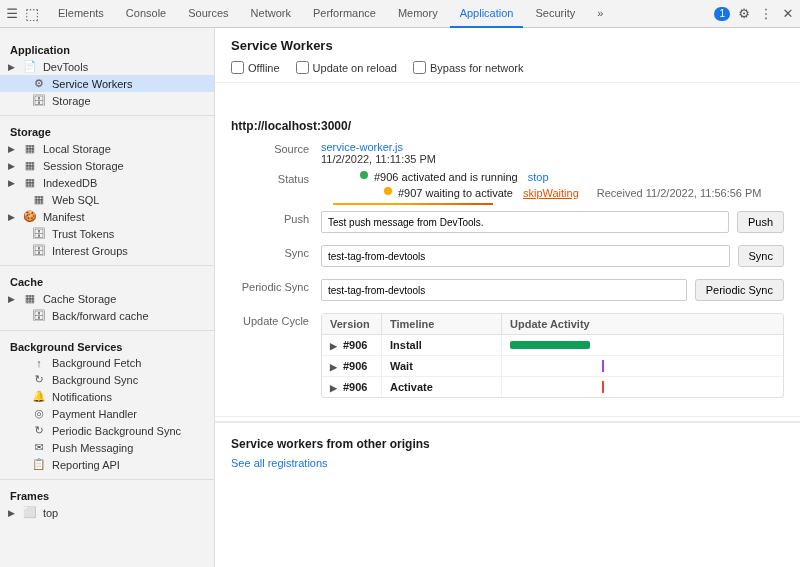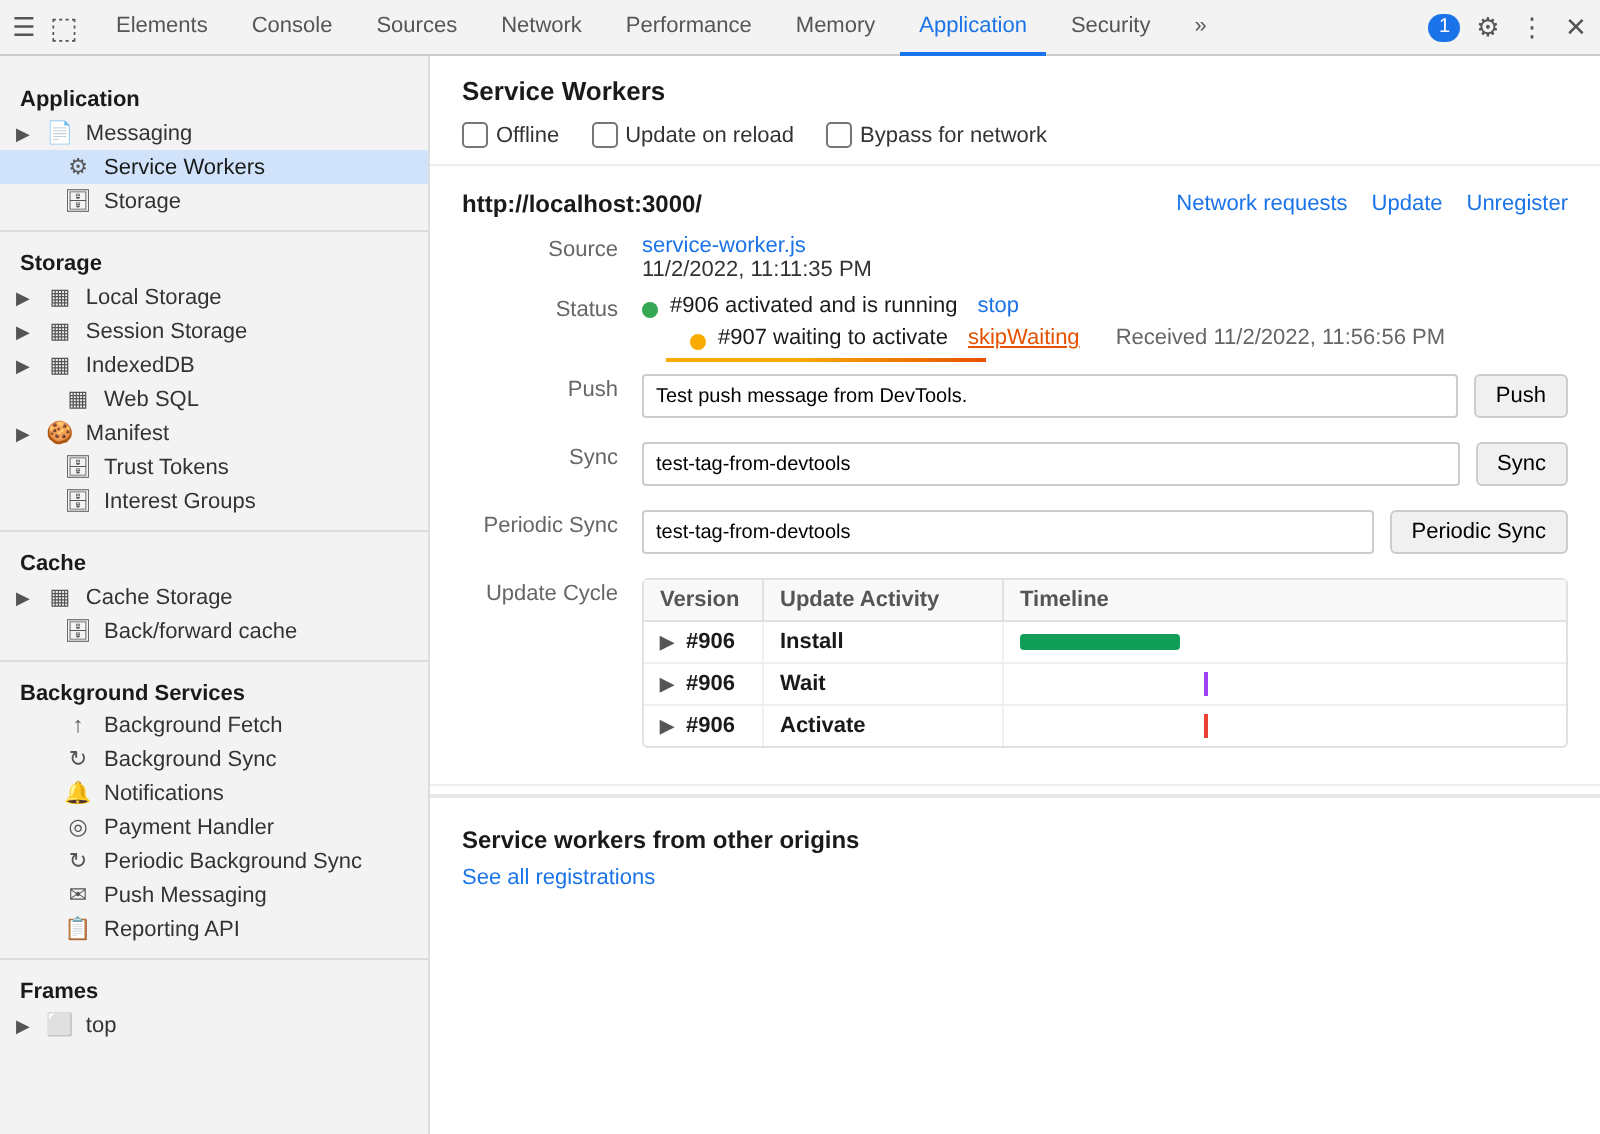--- a/index.html
+++ b/index.html
@@ -32,30 +32,30 @@
 
     
     .panel { padding: 0; }
     .panel-header { padding: 10px 16px 8px; border-bottom: 1px solid #eee; }
     .panel-title { font-size: 13px; font-weight: 600; margin-bottom: 8px; }
     .panel-options { display: flex; gap: 16px; align-items: center; }
     .checkbox-label { display: flex; align-items: center; gap: 4px; cursor: pointer; font-size: 11px; color: #333; }
     .checkbox-label input { margin: 0; }
 
     .sw-entry { padding: 12px 16px; border-bottom: 1px solid #eee; }
-    .sw-url-row { display: flex; justify-content: space-between; align-items: center; margin-bottom: 8px; }
+    .sw-url-row { display: flex; justify-content: space-between; align-items: center; margin-bottom: 8px; margin-top: 24px; }
     .sw-url { font-size: 12px; font-weight: 600; }
     .sw-links { display: flex; gap: 12px; }
     .sw-link { color: #1a73e8; text-decoration: none; font-size: 11px; cursor: pointer; }
 
     .sw-field { display: flex; margin-bottom: 6px; align-items: flex-start; }
     .sw-field-label { width: 90px; min-width: 90px; color: #666; font-size: 11px; padding-top: 2px; text-align: right; padding-right: 12px; }
     .sw-field-value { font-size: 11px; flex: 1; }
 
-    .status-row { display: flex; align-items: flex-end; gap: 6px; }
+    .status-row { display: flex; align-items: flex-start; gap: 6px; margin-left: 39px; }
     .status-dot { width: 8px; height: 8px; border-radius: 50%; flex-shrink: 0; }
     .status-dot.green { background: #34a853; }
     .status-dot.orange { background: #f9ab00; }
     .status-text { font-size: 11px; }
     .status-link { color: #1a73e8; text-decoration: none; cursor: pointer; margin-left: 4px; }
     .skip-link { color: #e65100; text-decoration: underline; cursor: pointer; }
 
     .received-time { font-size: 11px; color: #666; margin-left: 12px; }
 
     .input-row { display: flex; align-items: center; margin-bottom: 6px; }
@@ -106,21 +106,21 @@
   </div>
 </div>
 
 <div class="main">
 
   <div class="sidebar">
     <div class="sidebar-section-header">Application</div>
     <div class="sidebar-item has-arrow">
       <span class="sidebar-arrow">▶</span>
       <span class="sidebar-icon">📄</span>
-      <span>Messaging</span>
+      <span>DevTools</span>
     </div>
     <div class="sidebar-item selected">
       <span class="sidebar-icon" style="margin-left:14px;">⚙</span>
       <span>Service Workers</span>
     </div>
     <div class="sidebar-item">
       <span class="sidebar-icon" style="margin-left:14px;">🗄</span>
       <span>Storage</span>
     </div>
 
@@ -228,25 +228,20 @@
             <input type="checkbox" style="">
             <span>Bypass for network</span>
           </label>
         </div>
       </div>
 
       <div class="sw-entry">
 
         <div class="sw-url-row">
           <span class="sw-url">http://localhost:3000/</span>
-          <div class="sw-links">
-            <a class="sw-link">Network requests</a>
-            <a class="sw-link">Update</a>
-            <a class="sw-link">Unregister</a>
-          </div>
         </div>
 
         <div class="sw-field">
           <span class="sw-field-label">Source</span>
           <span class="sw-field-value">
             <a class="sw-link">service-worker.js</a>
             <br>
             <span style="color:#333;">11/2/2022, 11:11:35 PM</span>
           </span>
         </div>
@@ -298,22 +293,22 @@
             </div>
           </div>
         </div>
 
         <div class="sw-field">
           <span class="sw-field-label">Update Cycle</span>
           <div class="sw-field-value">
             <div class="update-cycle-table">
               <div class="update-cycle-header">
                 <div class="update-cycle-header-cell">Version</div>
+                <div class="update-cycle-header-cell">Timeline</div>
                 <div class="update-cycle-header-cell">Update Activity</div>
-                <div class="update-cycle-header-cell">Timeline</div>
               </div>
               <div class="update-cycle-row">
                 <div class="update-cycle-cell">
                   <span class="row-arrow">▶</span>
                   <span>#906</span>
                 </div>
                 <div class="update-cycle-cell">Install</div>
                 <div class="update-cycle-cell">
                   <div class="timeline-bar" style="width:80px;"></div>
                 </div>

